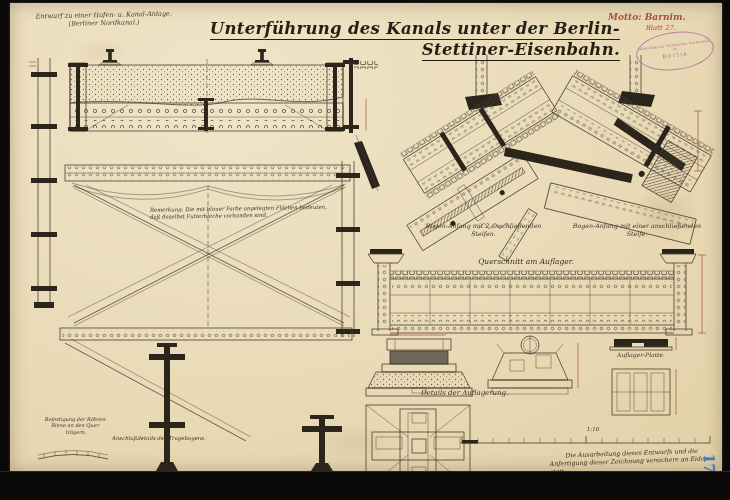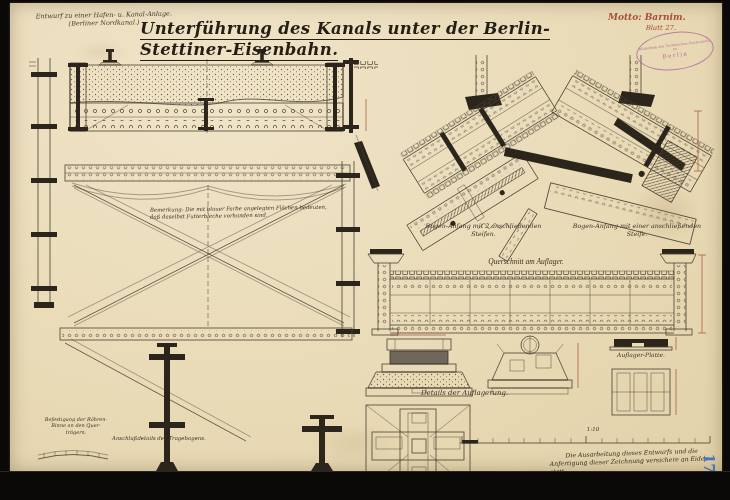--- a/index.html
+++ b/index.html
@@ -17,21 +17,21 @@
   svg.art{position:absolute;left:0;top:0;}
   .ln{stroke:#4a4034;stroke-width:.8;fill:none;}
   .thin{stroke-width:.45;}
   .dk{fill:#2b251c;stroke:none;}
   .dash{stroke:#4a4034;stroke-width:.55;fill:none;stroke-dasharray:5 3;}
   .red{stroke:#a8503a;stroke-width:.7;fill:none;}
   .lbl{position:absolute;color:#3c3226;font-style:italic;line-height:1.25;}
   .c{text-align:center;}
   .stain{position:absolute;border-radius:50%;pointer-events:none;}
   .title{
-    left:130px;top:16px;width:480px;text-align:left;
+    left:130px;top:16px;width:480px;text-align:right;
     font-size:16.5px;font-weight:bold;letter-spacing:.3px;color:#241e14;
   }
   .title span{border-bottom:1.6px solid #241e14;padding-bottom:1px;}
   .project{left:8px;top:8px;width:172px;font-size:6.5px;text-align:center;transform:rotate(-1.2deg);color:#4a3c2c;}
   .motto{left:598px;top:9px;width:106px;text-align:left;color:#a8503a;font-size:9px;font-weight:bold;}
   .sheet{left:598px;top:21px;width:106px;text-align:center;color:#a8503a;font-size:7px;}
   .stamp{
     left:626px;top:29px;width:76px;height:36px;border:1.6px solid rgba(180,100,160,.8);
     border-radius:50%;transform:rotate(-7deg);color:rgba(170,90,150,.9);
     font-style:normal;display:flex;flex-direction:column;align-items:center;justify-content:center;
@@ -385,21 +385,21 @@
   <div class="lbl c" style="left:396px;top:219px;width:155px;font-size:6.3px;">
     <div>Bogen-Anfang mit 2 anschließenden</div>
     <div>Steifen.</div>
   </div>
 
   <div class="lbl c" style="left:552px;top:219px;width:150px;font-size:6.3px;">
     <div>Bogen-Anfang mit einer anschließenden</div>
     <div>Steife.</div>
   </div>
 
-  <div class="lbl c" style="left:436px;top:254px;width:160px;font-size:7.5px;font-family:Liberation Serif, serif;">Querschnitt am Auflager.</div>
+  <div class="lbl c" style="left:436px;top:254px;width:160px;font-size:7.5px;">Querschnitt am Auflager.</div>
 
   <div class="lbl c" style="left:22px;top:413px;width:88px;font-size:5px;">
     <div>Befestigung der Röhren-</div>
     <div>Rinne an den Quer-</div>
     <div>trägern.</div>
   </div>
 
   <div class="lbl" style="left:102px;top:432px;width:125px;font-size:5.4px;">Anschlußdetails des Tragebogens.</div>
 
   <div class="lbl" style="left:404px;top:386px;width:130px;font-size:7px;padding-left:7px;">Details der Auflagerung.</div>

